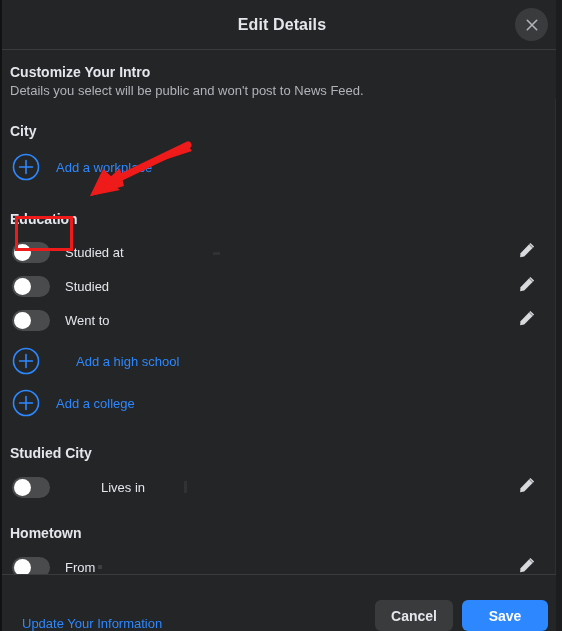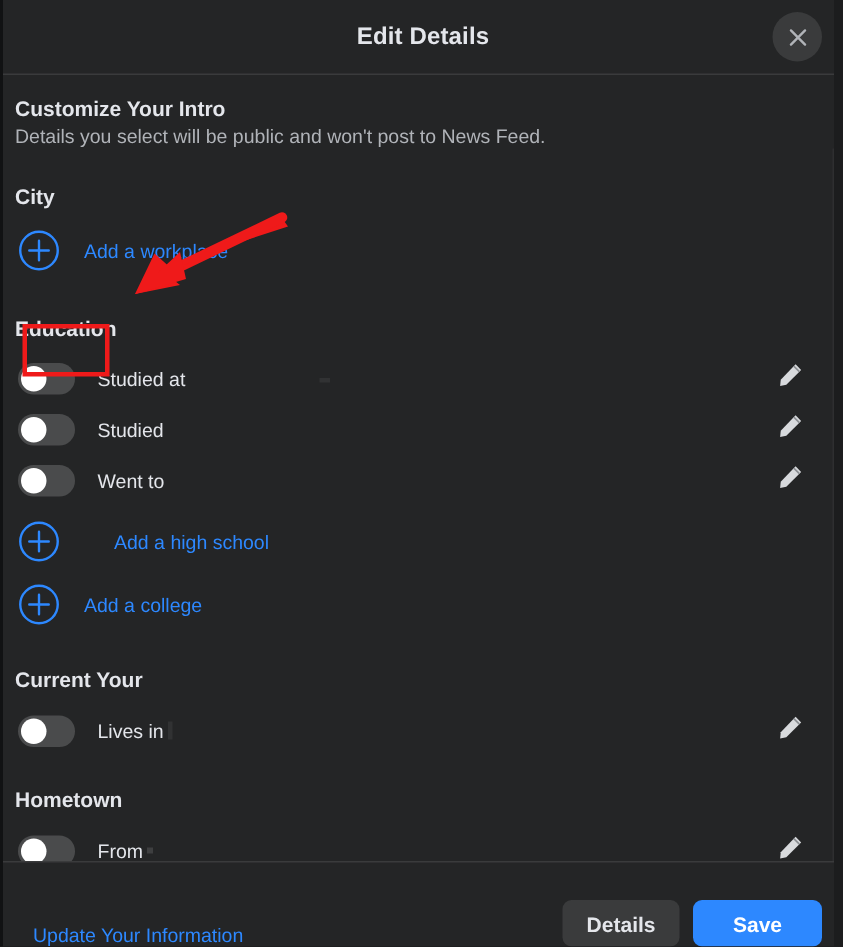--- a/index.html
+++ b/index.html
@@ -363,23 +363,23 @@
       <div class="add-row" style="margin-top:2px;">
         <span class="plus-icon">
           <svg width="28" height="28" viewBox="0 0 28 28" aria-hidden="true">
             <circle cx="14" cy="14" r="12.5" fill="none" stroke="#2d88ff" stroke-width="1.6"></circle>
             <path d="M14 7.5 V20.5 M7.5 14 H20.5" stroke="#2d88ff" stroke-width="1.6" stroke-linecap="round"></path>
           </svg>
         </span>
         <span class="add-label">Add a college</span>
       </div>
 
-      <div class="section-heading" style="margin-top:18px;">Current Your</div>
-
-      <div class="toggle-row" style="height:36px;">
+      <div class="section-heading" style="margin-top:18px;">Studied City</div>
+
+      <div class="toggle-row" style="height:36px;gap:36px;">
         <div class="switch">
             <span class="knob"></span>
           </div>
         <span class="toggle-label">Lives in</span>
           <span class="redacted wide"></span>
         <span class="pencil-btn">
           <span>
             <svg width="18" height="18" viewBox="0 0 18 18" aria-hidden="true">
               <path d="M12.4 1.9 L16.1 5.6 L6.2 15.5 L2.1 16.3 L2.5 12.2 Z" fill="#d8dadd"></path>
               <path d="M11.2 3.1 L14.9 6.8" stroke="#8a8d91" stroke-width="1.1"></path>
@@ -407,21 +407,21 @@
       </div>
 
     </div>
 
     <div id="scroll-gutter"></div>
   </div>
 
   <div id="footer">
     <span id="update-link">Update Your Information</span>
     <div id="footer-actions">
-      <button class="btn btn-cancel">Details</button>
+      <button class="btn btn-cancel">Cancel</button>
       <button class="btn btn-save">Save</button>
     </div>
   </div>
 
   <div id="page-right-edge"></div>
 
   <div id="annot-layer">
     <div id="highlight-box"></div>
     <svg width="562" height="631" viewBox="0 0 562 631" aria-hidden="true" style="position:absolute;left:0;top:0;">
       <g>

